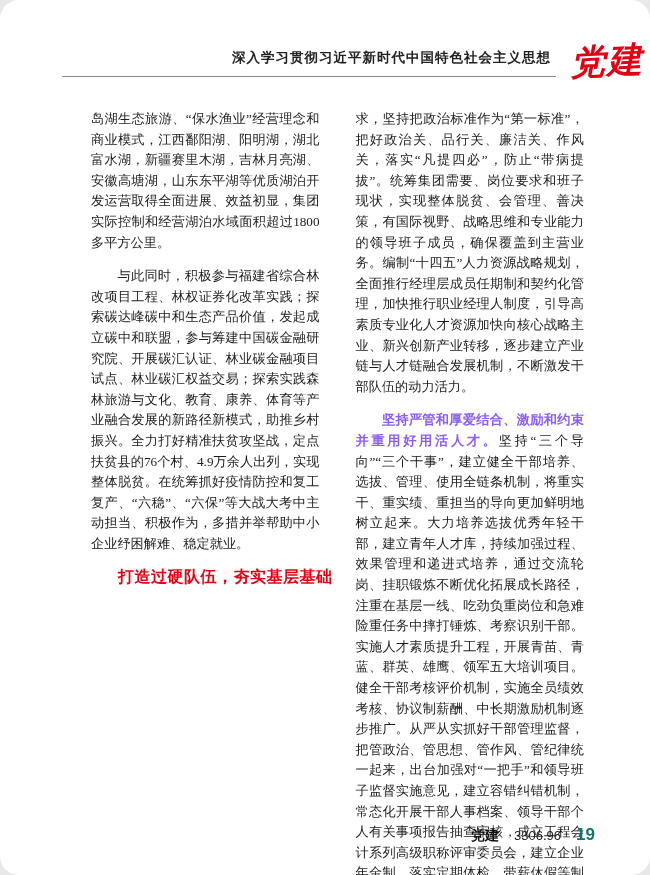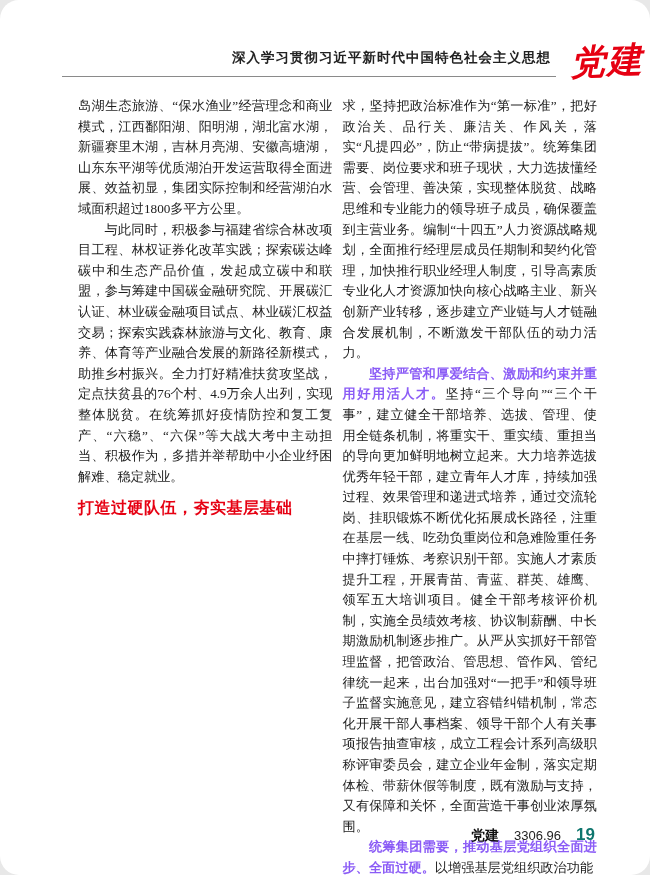--- a/index.html
+++ b/index.html
@@ -33,34 +33,34 @@
     letter-spacing:2px;
     white-space:nowrap;
   }
   
   .content{
     position:absolute;top:96px;left:78px;width:519px;
     display:flex;gap:10px;
   }
   .col{flex:1 1 0;min-width:0;}
   .para{
-    margin:0;
+    margin:13px;
     text-align:justify;
     font-size:13.2px;
     line-height:20.6px;
     word-break:break-all;
   }
   .indent{text-indent:2em;}
   .lead{
     font-family:"Liberation Sans", sans-serif;
     font-weight:bold;color:#8b5cf6;
   }
   .section-heading{
     margin:11px 0 9px 0;
-    text-align:left;
+    text-align:right;
     color:#e60012;
     font-family:"Liberation Sans", sans-serif;
     font-weight:bold;
     font-size:16px;
     letter-spacing:0.5px;
   }
   
   .footer{
     position:absolute;right:55px;bottom:30px;
     display:flex;align-items:baseline;gap:15px;
@@ -89,21 +89,21 @@
 
   <div class="content">
 
     <div class="col">
       <p class="para">岛湖生态旅游、“保水渔业”经营理念和商业模式，江西鄱阳湖、阳明湖，湖北富水湖，新疆赛里木湖，吉林月亮湖、安徽高塘湖，山东东平湖等优质湖泊开发运营取得全面进展、效益初显，集团实际控制和经营湖泊水域面积超过1800多平方公里。</p>
       <p class="para indent">与此同时，积极参与福建省综合林改项目工程、林权证券化改革实践；探索碳达峰碳中和生态产品价值，发起成立碳中和联盟，参与筹建中国碳金融研究院、开展碳汇认证、林业碳金融项目试点、林业碳汇权益交易；探索实践森林旅游与文化、教育、康养、体育等产业融合发展的新路径新模式，助推乡村振兴。全力打好精准扶贫攻坚战，定点扶贫县的76个村、4.9万余人出列，实现整体脱贫。在统筹抓好疫情防控和复工复产、“六稳”、“六保”等大战大考中主动担当、积极作为，多措并举帮助中小企业纾困解难、稳定就业。</p>
       <h3 class="section-heading">打造过硬队伍，夯实基层基础</h3>
     </div>
 
     <div class="col">
-      <p class="para">求，坚持把政治标准作为“第一标准”，把好政治关、品行关、廉洁关、作风关，落实“凡提四必”，防止“带病提拔”。统筹集团需要、岗位要求和班子现状，大力选拔懂经营、会管理、善决策，实现整体脱贫、战略思维和专业能力的领导班子成员，确保覆盖到主营业务。编制“十四五”人力资源战略规划，全面推行经理层成员任期制和契约化管理，加快推行职业经理人制度，引导高素质专业化人才资源加快向核心战略主业、新兴创新产业转移，逐步建立产业链与人才链融合发展机制，不断激发干部队伍的动力活力。</p>
+      <p class="para">求，坚持把政治标准作为“第一标准”，把好政治关、品行关、廉洁关、作风关，落实“凡提四必”，防止“带病提拔”。统筹集团需要、岗位要求和班子现状，实现整体脱贫、会管理、善决策，有国际视野、战略思维和专业能力的领导班子成员，确保覆盖到主营业务。编制“十四五”人力资源战略规划，全面推行经理层成员任期制和契约化管理，加快推行职业经理人制度，引导高素质专业化人才资源加快向核心战略主业、新兴创新产业转移，逐步建立产业链与人才链融合发展机制，不断激发干部队伍的动力活力。</p>
       <p class="para indent"><span class="lead">坚持严管和厚爱结合、激励和约束并重用好用活人才。</span><span>坚持“三个导向”“三个干事”，建立健全干部培养、选拔、管理、使用全链条机制，将重实干、重实绩、重担当的导向更加鲜明地树立起来。大力培养选拔优秀年轻干部，建立青年人才库，持续加强过程、效果管理和递进式培养，通过交流轮岗、挂职锻炼不断优化拓展成长路径，注重在基层一线、吃劲负重岗位和急难险重任务中摔打锤炼、考察识别干部。实施人才素质提升工程，开展青苗、青蓝、群英、雄鹰、领军五大培训项目。健全干部考核评价机制，实施全员绩效考核、协议制薪酬、中长期激励机制逐步推广。从严从实抓好干部管理监督，把管政治、管思想、管作风、管纪律统一起来，出台加强对“一把手”和领导班子监督实施意见，建立容错纠错机制，常态化开展干部人事档案、领导干部个人有关事项报告抽查审核，成立工程会计系列高级职称评审委员会，建立企业年金制，落实定期体检、带薪休假等制度，既有激励与支持，又有保障和关怀，全面营造干事创业浓厚氛围。</span></p>
       <p class="para indent"><span class="lead">统筹集团需要，推动基层党组织全面进步、全面过硬。</span><span>以增强基层党组织政治功能</span></p>
     </div>
 
   </div>
 
   <div class="footer">
     <span class="footer-mag">党建</span>
     <span class="footer-issue">3306.96</span>
     <span class="footer-page">19</span>

